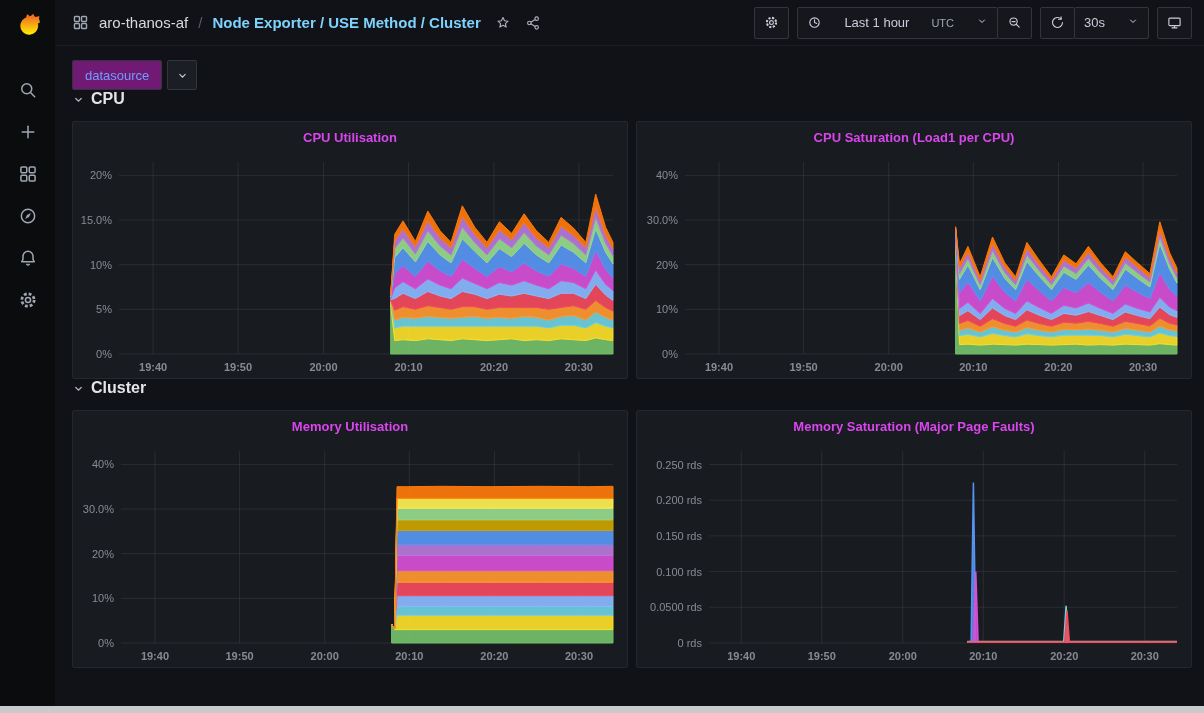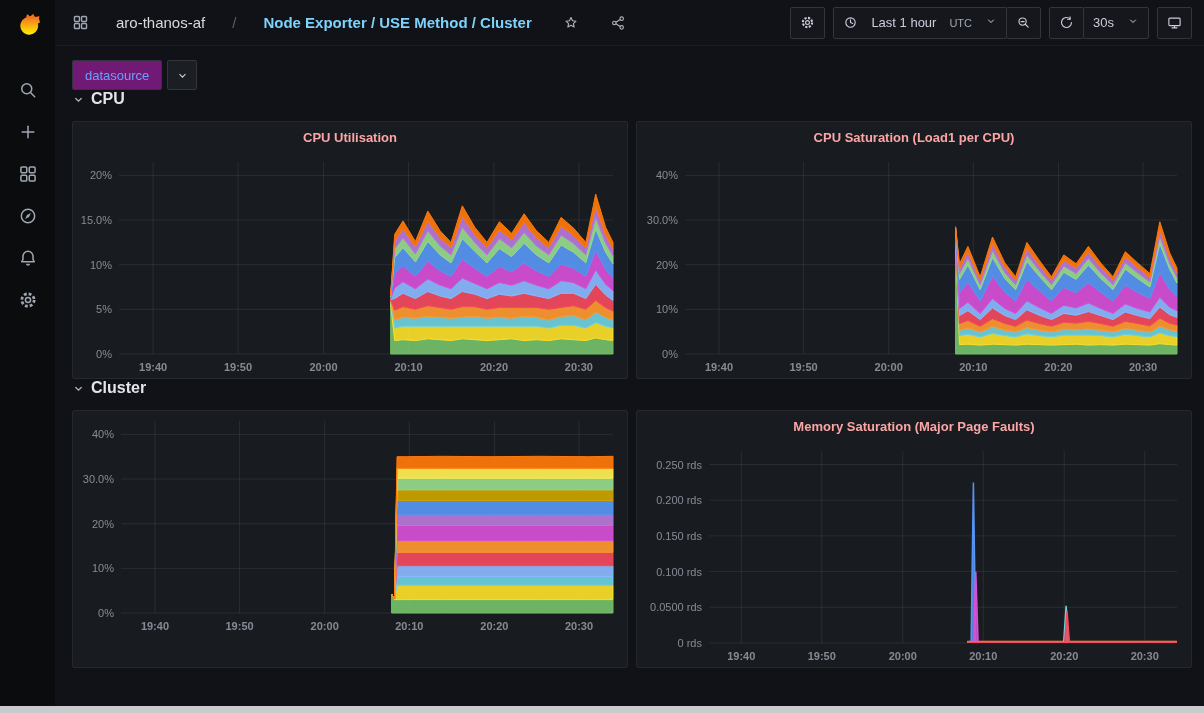--- a/index.html
+++ b/index.html
@@ -13,32 +13,32 @@
   .logo { width:30px; height:30px; margin-bottom:30px; cursor:pointer; }
   .side-btn { width:42px; height:42px; display:flex; align-items:center;
     justify-content:center; border-radius:6px; cursor:pointer; color:#9fa7b3; }
   .side-btn svg { width:20px; height:20px; }
 
   
   .main { flex:1; min-width:0; display:flex; flex-direction:column; }
   .topnav { height:46px; flex-shrink:0; display:flex; align-items:center;
     justify-content:space-between; padding:0 12px 0 17px;
     border-bottom:1px solid rgba(204,204,220,0.06); }
-  .crumbs { display:flex; align-items:center; gap:27px; font-size:15px; }
+  .crumbs { display:flex; align-items:center; gap:10px; font-size:15px; }
   .crumbs .team { color:#d8d9da; font-weight:500; }
   .crumbs .sep { color:#5a5d66; }
   .crumbs .dash-title { color:#7dd3fc; font-weight:700; }
   .crumb-icon { color:#9fa7b3; display:flex; }
   .crumb-icon svg { width:17px; height:17px; }
   .mini-action { color:#aeb2ba; display:flex; cursor:pointer; margin-left:4px; }
   .mini-action svg { width:16px; height:16px; }
 
   .actions { display:flex; align-items:center; gap:8px; }
   .btn-group { display:flex; }
-  .btn { display:inline-flex; align-items:center; gap:13px; height:32px;
+  .btn { display:inline-flex; align-items:center; gap:22px; height:32px;
     padding:0 9px; background:#15171c; border:1px solid #32353c;
     border-radius:2px; color:#ccccdc; font-size:13px; cursor:pointer; white-space:nowrap; }
   .btn-group .btn + .btn { margin-left:-1px;justify-content:flex-end; }
   .btn svg { width:15px; height:15px; }
   .btn .tz { font-size:11px; color:#9fa7b3; }
   .btn .chev svg { width:12px; height:12px; }
 
   
   .content { flex:1; padding:14px 12px 0 17px; overflow:hidden; }
   .var-row { display:flex; }
@@ -54,21 +54,21 @@
     cursor:pointer; }
   .section-hdr .chev { color:#aeb2ba; display:flex; }
   .section-hdr .chev svg { width:13px; height:13px; }
   .section-hdr h1 { font-size:16px; font-weight:700; color:#e3e4e8; }
 
   .row { display:flex; gap:8px; margin-top:13px; }
   .panel { flex:1; height:258px; background:#181b1f; border:1px solid #25272e;
     border-radius:2px; display:flex; flex-direction:column; min-width:0; }
   .panel-hdr { height:30px; flex-shrink:0; display:flex; align-items:center;
     justify-content:center; cursor:pointer; }
-  .panel-hdr h2 { font-size:13px; font-weight:600; color:#fca5a5; }
+  .panel-hdr h2 { font-size:13px; font-weight:600; color:#d946ef; }
   .chart-host { flex:1; min-height:0; }
 
   .bottom-strip { position:absolute; left:0; right:0; bottom:0; height:7px;
     background:#c9cacc; z-index:20; }
 </style>
 </head>
 <body>
 
 <div class="app">
 
@@ -320,20 +320,23 @@
         <span class="chev">
           <svg viewBox="0 0 24 24" fill="none" stroke="currentColor" stroke-width="2.4" stroke-linecap="round">
               <polyline points="7,10 12,15 17,10"></polyline>
             </svg>
         </span>
         <h1>Cluster</h1>
       </div>
 
       <div class="row">
         <section class="panel">
+          <header class="panel-hdr">
+            <h2>Memory Utilisation</h2>
+          </header>
           <div class="chart-host"><svg width="554" height="226">
                 <line x1="48" y1="202" x2="540" y2="202" stroke="rgba(204,204,220,0.10)"></line>
                 <text x="41" y="206" text-anchor="end" fill="rgba(204,204,220,0.62)" font-size="11">0%</text>
                 <line x1="48" y1="157.34883720930233" x2="540" y2="157.34883720930233" stroke="rgba(204,204,220,0.10)"></line>
                 <text x="41" y="161.34883720930233" text-anchor="end" fill="rgba(204,204,220,0.62)" font-size="11">10%</text>
                 <line x1="48" y1="112.69767441860465" x2="540" y2="112.69767441860465" stroke="rgba(204,204,220,0.10)"></line>
                 <text x="41" y="116.69767441860465" text-anchor="end" fill="rgba(204,204,220,0.62)" font-size="11">20%</text>
                 <line x1="48" y1="68.04651162790697" x2="540" y2="68.04651162790697" stroke="rgba(204,204,220,0.10)"></line>
                 <text x="41" y="72.04651162790697" text-anchor="end" fill="rgba(204,204,220,0.62)" font-size="11">30.0%</text>
                 <line x1="48" y1="23.395348837209298" x2="540" y2="23.395348837209298" stroke="rgba(204,204,220,0.10)"></line>

